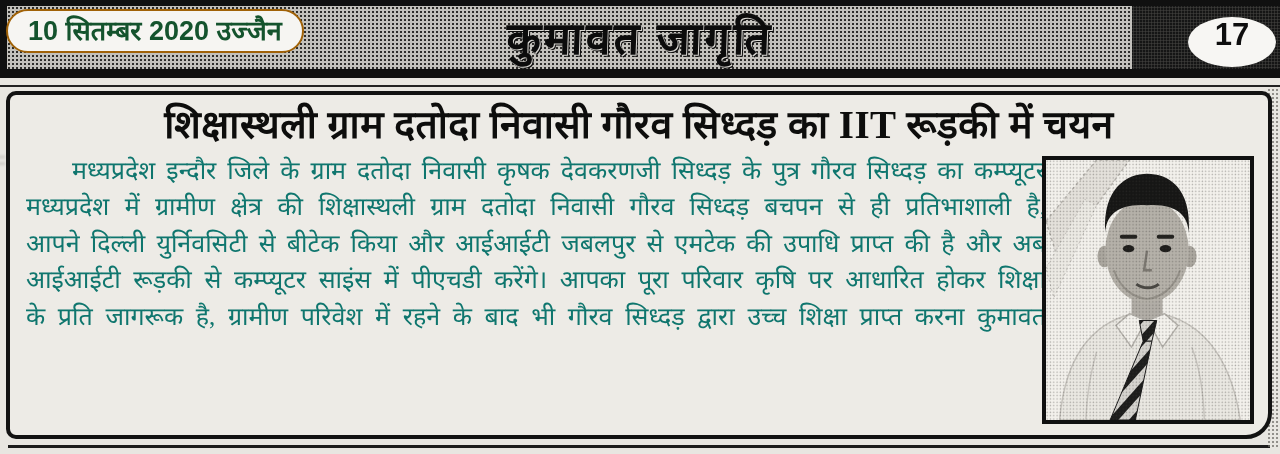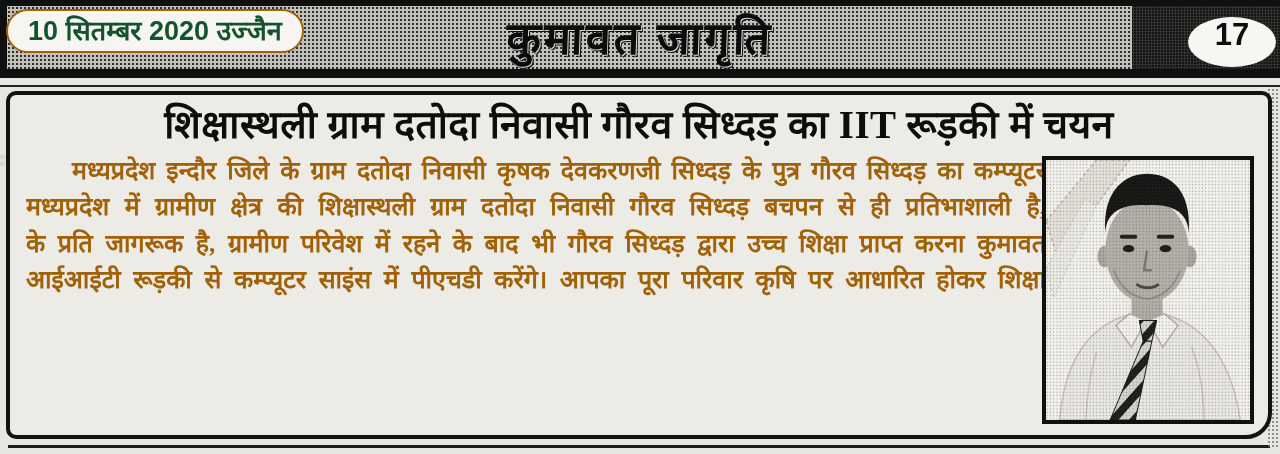--- a/index.html
+++ b/index.html
@@ -78,21 +78,21 @@
     position:absolute;left:0;top:1px;width:100%;
     text-align:center;
     font-size:39px;font-weight:bold;color:#0d0d0c;
     letter-spacing:.5px;white-space:nowrap;
   }
   .article-body{
     position:absolute;left:16px;top:57px;width:1020px;
   }
   .article-body .line{
     height:36.4px;max-height:36.4px;overflow:hidden;
-    font-size:25px;font-weight:700;color:#a16207;
+    font-size:25px;font-weight:400;color:#0f766e;
     text-align:justify;text-align-last:justify;
     -moz-text-align-last:justify;
   }
   .article-body .line.first{padding-left:46px;}
 
   
   .photo{
     position:absolute;right:14px;top:61px;width:212px;height:268px;
     box-sizing:border-box;border:4px solid #101010;background:#f3f1ec;
   }
@@ -127,22 +127,23 @@
 <div class="ghost g1">॥</div>
 <div class="ghost g2">॥</div>
 
 <div class="article">
 
   <div class="article-headline">शिक्षास्थली ग्राम दतोदा निवासी गौरव सिध्दड़ का IIT रूड़की में चयन</div>
 
   <div class="article-body">
     <div class="line first">मध्यप्रदेश इन्दौर जिले के ग्राम दतोदा निवासी कृषक देवकरणजी सिध्दड़ के पुत्र गौरव सिध्दड़ का कम्प्यूटर</div>
     <div class="line">मध्यप्रदेश में ग्रामीण क्षेत्र की शिक्षास्थली ग्राम दतोदा निवासी गौरव सिध्दड़ बचपन से ही प्रतिभाशाली है,</div>
+    <div class="line">आपने दिल्ली युर्निवसिटी से बीटेक किया और आईआईटी जबलपुर से एमटेक की उपाधि प्राप्त की है और अब</div>
+    <div class="line">आईआईटी रूड़की से कम्प्यूटर साइंस में पीएचडी करेंगे। आपका पूरा परिवार कृषि पर आधारित होकर शिक्षा</div>
     <div class="line">के प्रति जागरूक है, ग्रामीण परिवेश में रहने के बाद भी गौरव सिध्दड़ द्वारा उच्च शिक्षा प्राप्त करना कुमावत</div>
-    <div class="line">आईआईटी रूड़की से कम्प्यूटर साइंस में पीएचडी करेंगे। आपका पूरा परिवार कृषि पर आधारित होकर शिक्षा</div>
   </div>
 
   <div class="photo">
     <svg viewBox="0 0 210 264" preserveAspectRatio="none">
       <defs>
         <pattern id="ht" width="3.4" height="3.4" patternUnits="userSpaceOnUse">
           <circle cx="1.2" cy="1.2" r="0.75" fill="#3c3a37"></circle>
         </pattern>
         <pattern id="tieStripes" width="16" height="16" patternUnits="userSpaceOnUse" patternTransform="rotate(42)">
           <rect width="16" height="16" fill="#d6d4cf"></rect>

